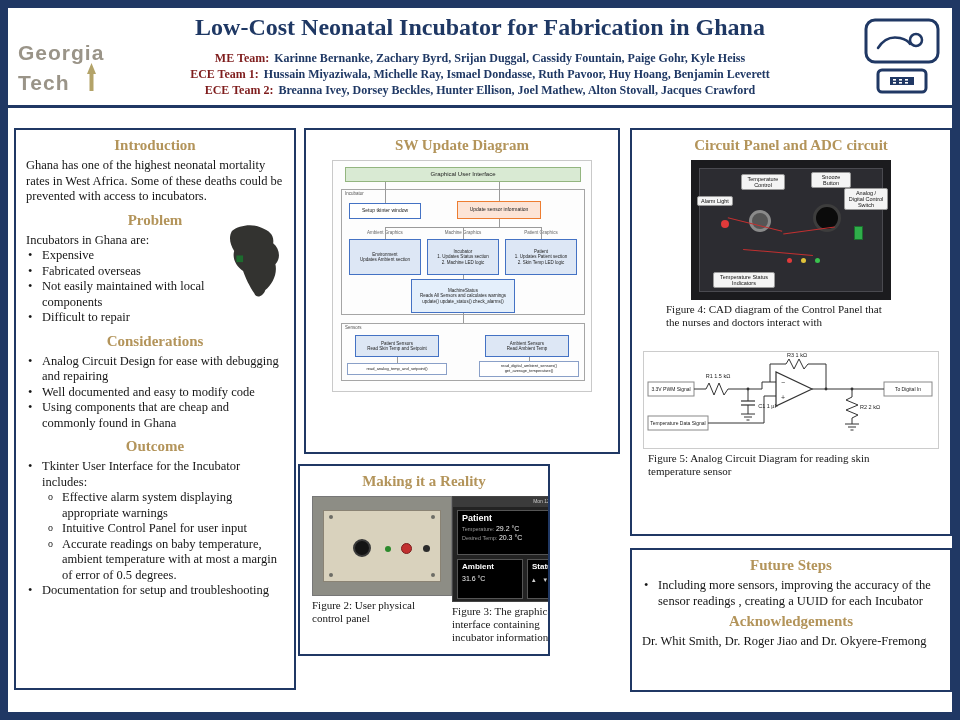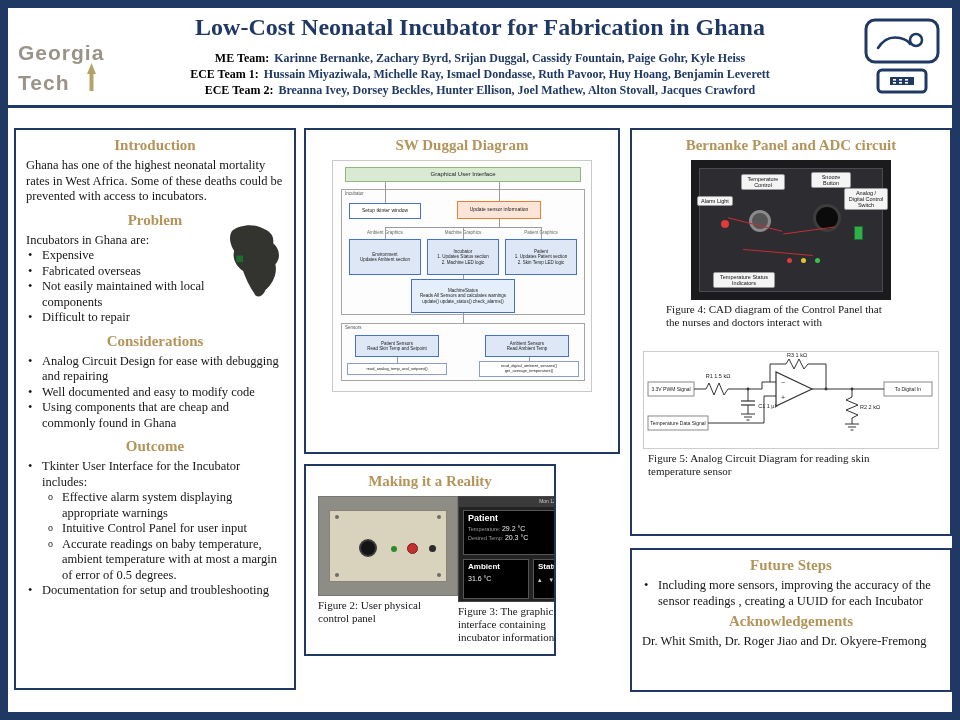--- a/index.html
+++ b/index.html
@@ -12,28 +12,28 @@
   .header { position:absolute; left:0; top:0; width:944px; height:100px;
             background:#fff; border-bottom:3px solid #203864; }
   .gt-logo { position:absolute; left:10px; top:34px; color:#9a9488;
              font-family:"Liberation Sans", sans-serif; font-weight:bold; }
   .gt-line { font-size:21px; letter-spacing:1px; line-height:1.0; }
   .gt-row { display:flex; align-items:flex-end; gap:16px; }
   .poster-title { position:absolute; left:110px; right:110px; top:6px; text-align:center;
                   font-size:24px; font-weight:bold; color:#1f3864; }
   .teams { position:absolute; left:110px; right:110px; top:42px; text-align:center; }
   .team-line { font-size:12px; font-weight:bold; color:#1f3864; line-height:1.35; }
-  .team-label { color:#000000; margin-right:5px; }
+  .team-label { color:#7f1d1d; margin-right:5px; }
   .incubator-badge { position:absolute; right:8px; top:8px; }
 
   
   .panel { position:absolute; background:#fff; border:2px solid #203864; overflow:hidden; }
   .p-left   { left:6px;   top:120px; width:282px; height:562px; }
   .p-sw     { left:296px; top:120px; width:316px; height:326px; }
-  .p-real   { left:296px; top:456px; width:252px; height:192px; }
+  .p-real   { left:290px; top:456px; width:252px; height:192px; }
   .p-ctrl   { left:622px; top:120px; width:322px; height:408px; }
   .p-future { left:622px; top:540px; width:322px; height:144px; }
 
   .h-gold { font-weight:bold; color:#b3945a; text-align:center; font-size:15px;
             margin:7px 0 4px; }
   .txt { font-size:12.5px; color:#151515; line-height:1.24; padding:0 10px; }
   .b  { position:relative; font-size:12.5px; color:#151515; line-height:1.24;
         padding:0 10px 0 26px; }
   .b::before { content:"\2022"; position:absolute; left:12px; }
   .sb { position:relative; font-size:12.5px; color:#151515; line-height:1.24;
@@ -170,21 +170,21 @@
 
     <div class="h-gold">Outcome</div>
     <div class="b">Tkinter User Interface for the Incubator includes:</div>
     <div class="sb">Effective alarm system displaying appropriate warnings</div>
     <div class="sb">Intuitive Control Panel for user input</div>
     <div class="sb">Accurate readings on baby temperature, ambient temperature with at most a margin of error of 0.5 degrees.</div>
     <div class="b">Documentation for setup and troubleshooting</div>
   </div>
 
   <div class="panel p-sw">
-    <div class="h-gold">SW Duggal Diagram</div>
+    <div class="h-gold">SW Update Diagram</div>
 
     <div class="sw-fig">
       <div class="sw-box sw-green" style="left:12px; top:6px; width:236px; height:15px;">Graphical User Interface</div>
 
       <div class="sw-group" style="left:8px; top:28px; width:244px; height:126px;">
         <span class="sw-group-label">Incubator</span>
       </div>
 
       <div class="sw-box" style="left:16px; top:42px; width:72px; height:16px;">Setup tkinter window</div>
       <div class="sw-box sw-peach" style="left:124px; top:40px; width:84px; height:18px;">Update sensor information</div>
@@ -271,21 +271,21 @@
             <div class="fig3-h" style="font-size:8px;">Status</div>
             <div class="fig3-icons">▴ ▾ A ♥ ✕</div>
           </div>
         </div>
         <div class="caption" style="width:130px; margin-top:3px;">Figure 3: The graphical user interface containing incubator information.</div>
       </div>
     </div>
   </div>
 
   <div class="panel p-ctrl">
-    <div class="h-gold">Bernanke Panel and ADC circuit</div>
+    <div class="h-gold">Circuit Panel and ADC circuit</div>
 
     <div class="fig4">
       <div class="fig4-face"></div>
 
       <div class="wire" style="left:36px; top:64px; width:56px; transform:rotate(14deg);"></div>
       <div class="wire" style="left:92px; top:70px; width:52px; transform:rotate(-8deg);"></div>
       <div class="wire" style="left:52px; top:92px; width:70px; transform:rotate(5deg);"></div>
 
       <div class="chip" style="left:6px; top:36px; width:36px;">Alarm Light</div>
       <div class="chip" style="left:50px; top:14px; width:44px;">Temperature Control</div>

